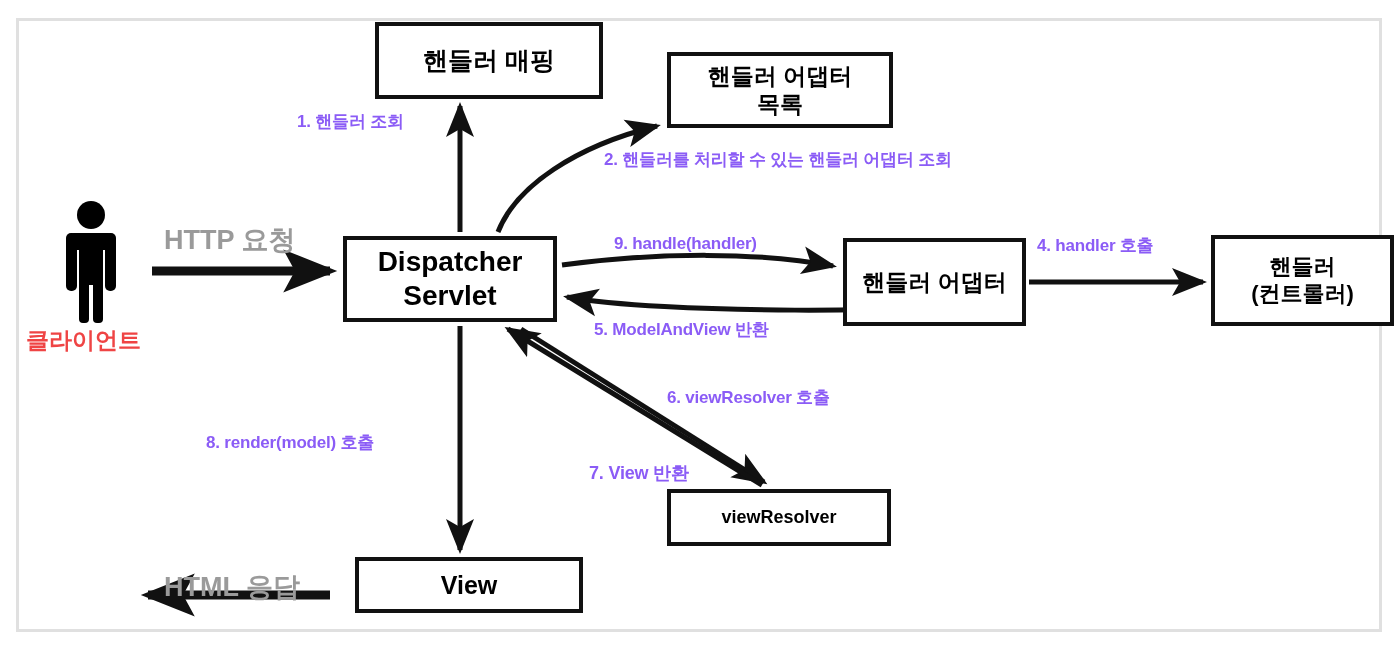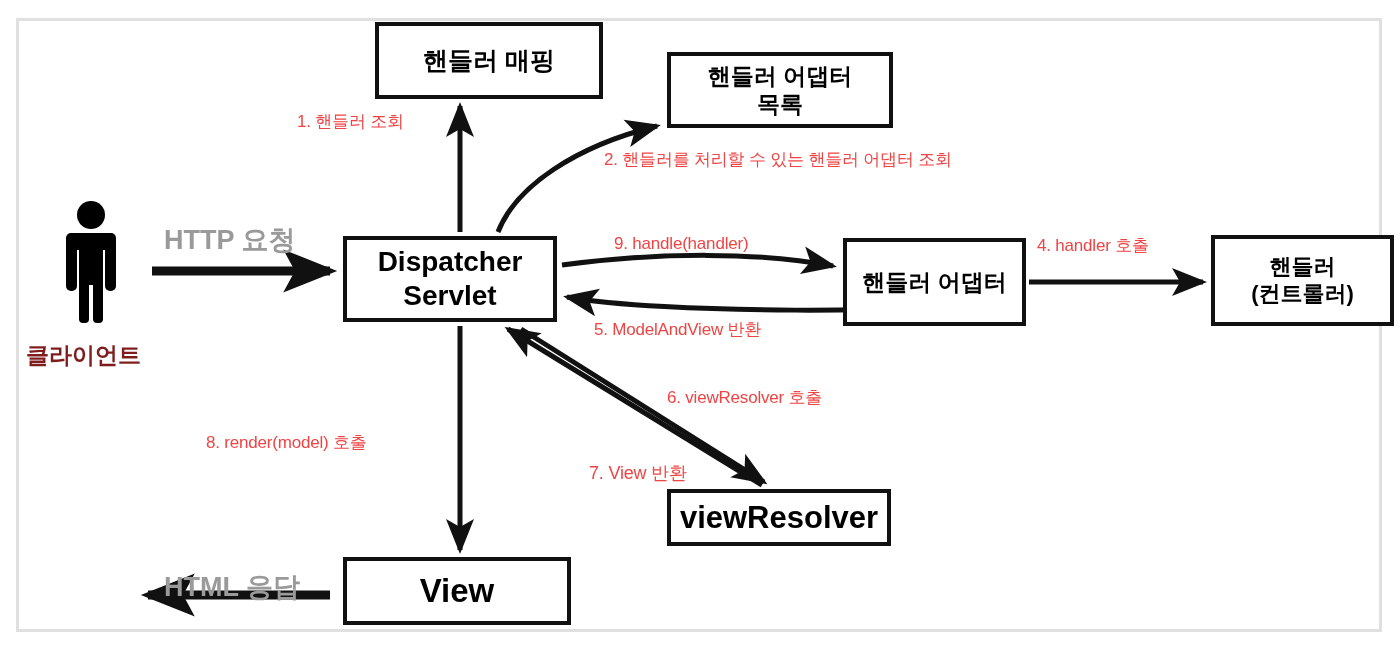--- a/index.html
+++ b/index.html
@@ -73,52 +73,52 @@
   #node-handler-adapter {
     left: 843px; top: 238px; width: 183px; height: 88px;
     font-size: 23px;
   }
   #node-handler-controller {
     left: 1211px; top: 235px; width: 183px; height: 91px;
     font-size: 22px;
   }
   #node-view-resolver {
     left: 667px; top: 489px; width: 224px; height: 57px;
-    font-size: 31px;
+    font-size: 18px;
   }
   #node-view {
-    left: 343px; top: 557px; width: 228px; height: 68px;
-    font-size: 33px;
+    left: 355px; top: 557px; width: 228px; height: 56px;
+    font-size: 25px;
   }
   
   .steplabel {
     position: absolute;
-    color: #ef4444;
-    font-weight: 400;
+    color: #8b5cf6;
+    font-weight: 700;
     white-space: nowrap;
     letter-spacing: -0.2px;
   }
   #label-1 { left: 297px; top: 110px; font-size: 17px; }
   #label-2 { left: 604px; top: 148px; font-size: 17px; }
   #label-3 { left: 614px; top: 234px; font-size: 17px; }
   #label-4 { left: 1037px; top: 234px; font-size: 17px; }
   #label-5 { left: 594px; top: 318px; font-size: 17px; }
   #label-6 { left: 667px; top: 386px; font-size: 17px; }
   #label-7 { left: 589px; top: 461px; font-size: 18px; }
   #label-8 { left: 206px; top: 431px; font-size: 17px; }
   
   .caption {
     position: absolute;
     color: #9a9a9a;
     font-weight: 700;
     white-space: nowrap;
   }
   #caption-http-request { left: 164px; top: 222px; font-size: 27px; }
   #caption-html-response { left: 164px; top: 545px; font-size: 27px; margin-top: 24px; }
-  #caption-client { left: 26px; top: 340px; font-size: 23px; color: #7f1d1d; }
+  #caption-client { left: 26px; top: 325px; font-size: 23px; color: #ef4444; }
   
   #client-figure {
     position: absolute;
     left: 58px;
     top: 200px;
     width: 66px;
     height: 126px;
   }
 </style>
 </head>

